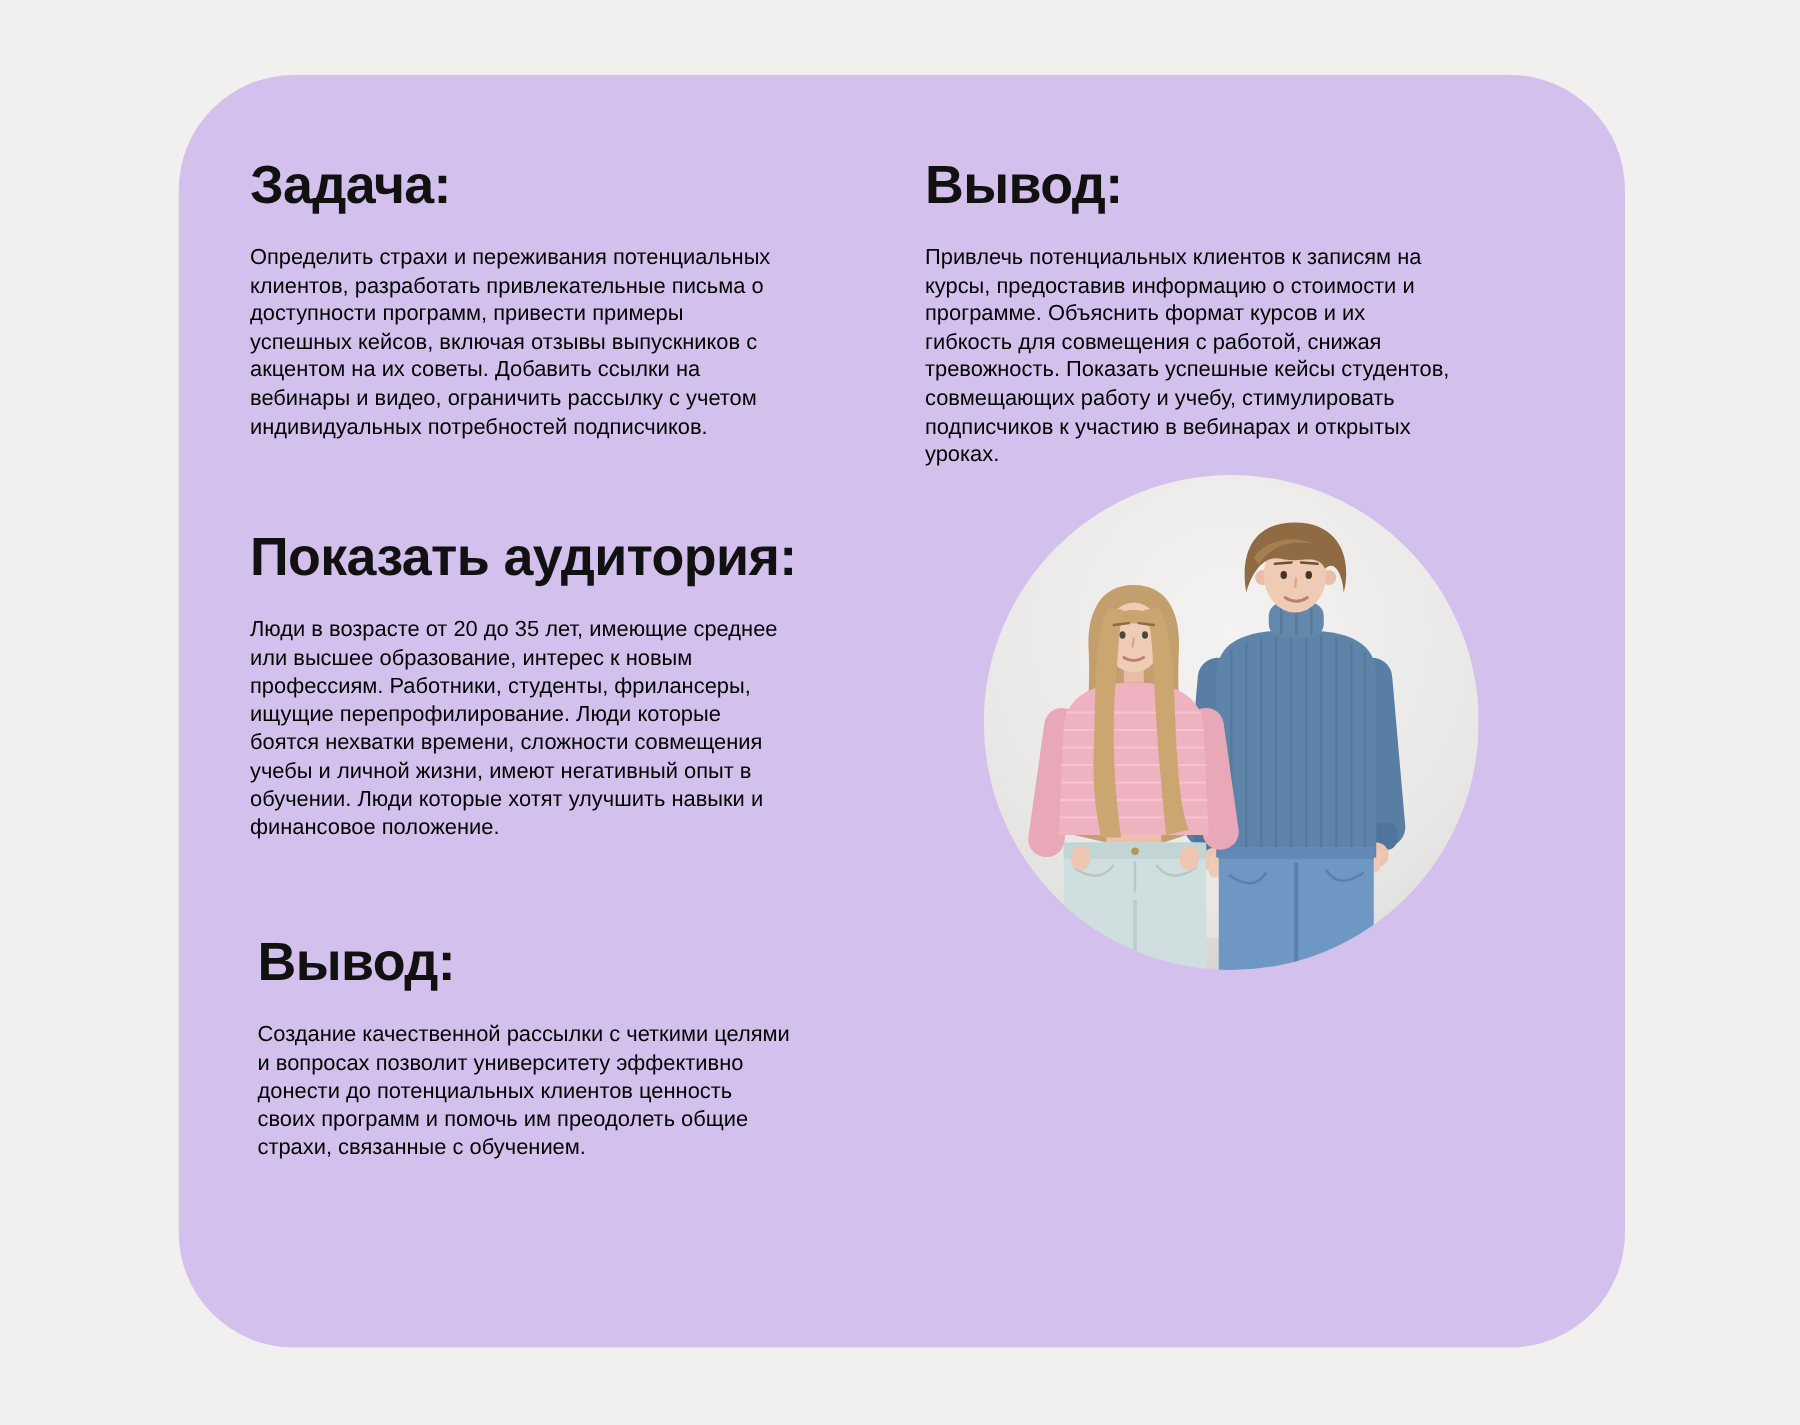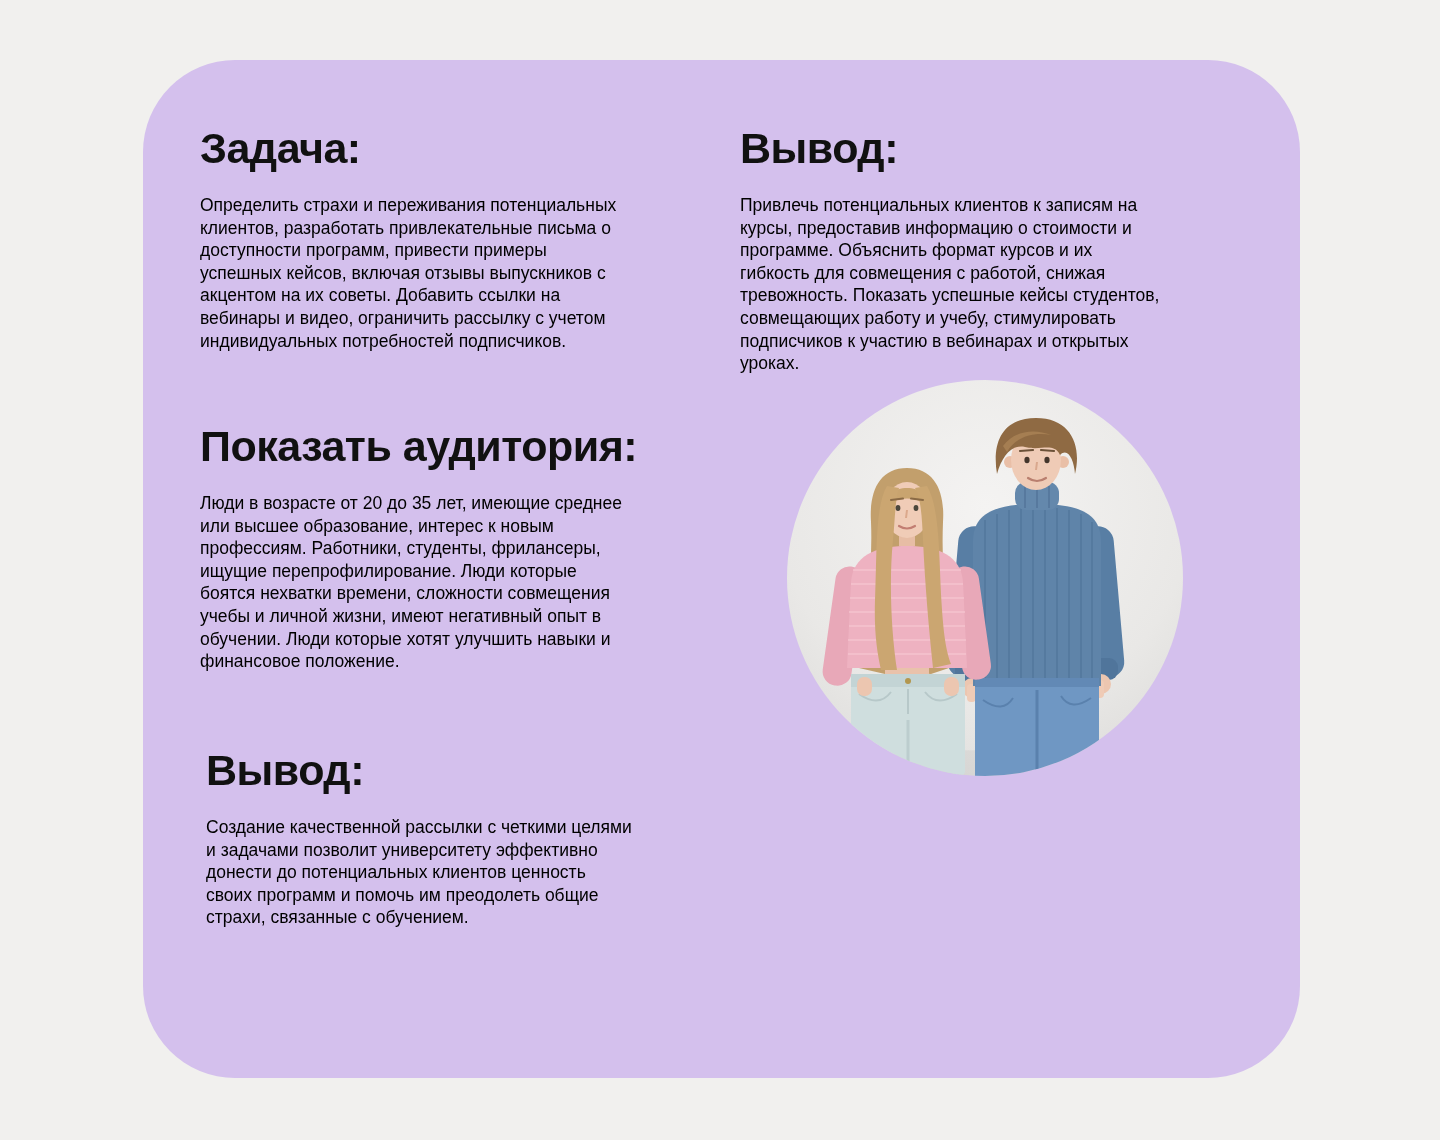--- a/index.html
+++ b/index.html
@@ -84,21 +84,21 @@
 ищущие перепрофилирование. Люди которые
 боятся нехватки времени, сложности совмещения
 учебы и личной жизни, имеют негативный опыт в
 обучении. Люди которые хотят улучшить навыки и
 финансовое положение.</p>
   </section>
 
   <section class="sec sec-conclusion">
     <h2>Вывод:</h2>
     <p>Создание качественной рассылки с четкими целями
-и задачами позволит университету эффективно
+и вопросах позволит университету эффективно
 донести до потенциальных клиентов ценность
 своих программ и помочь им преодолеть общие
 страхи, связанные с обучением.</p>
   </section>
 
 
   <div class="photo-wrap" title="Девушка в розовом свитере и парень в синем свитере-водолазке на сером фоне">
     <svg viewBox="0 0 396 396" xmlns="http://www.w3.org/2000/svg">
       <defs>
         <radialGradient id="bgGrad" cx="50%" cy="32%" r="80%">

